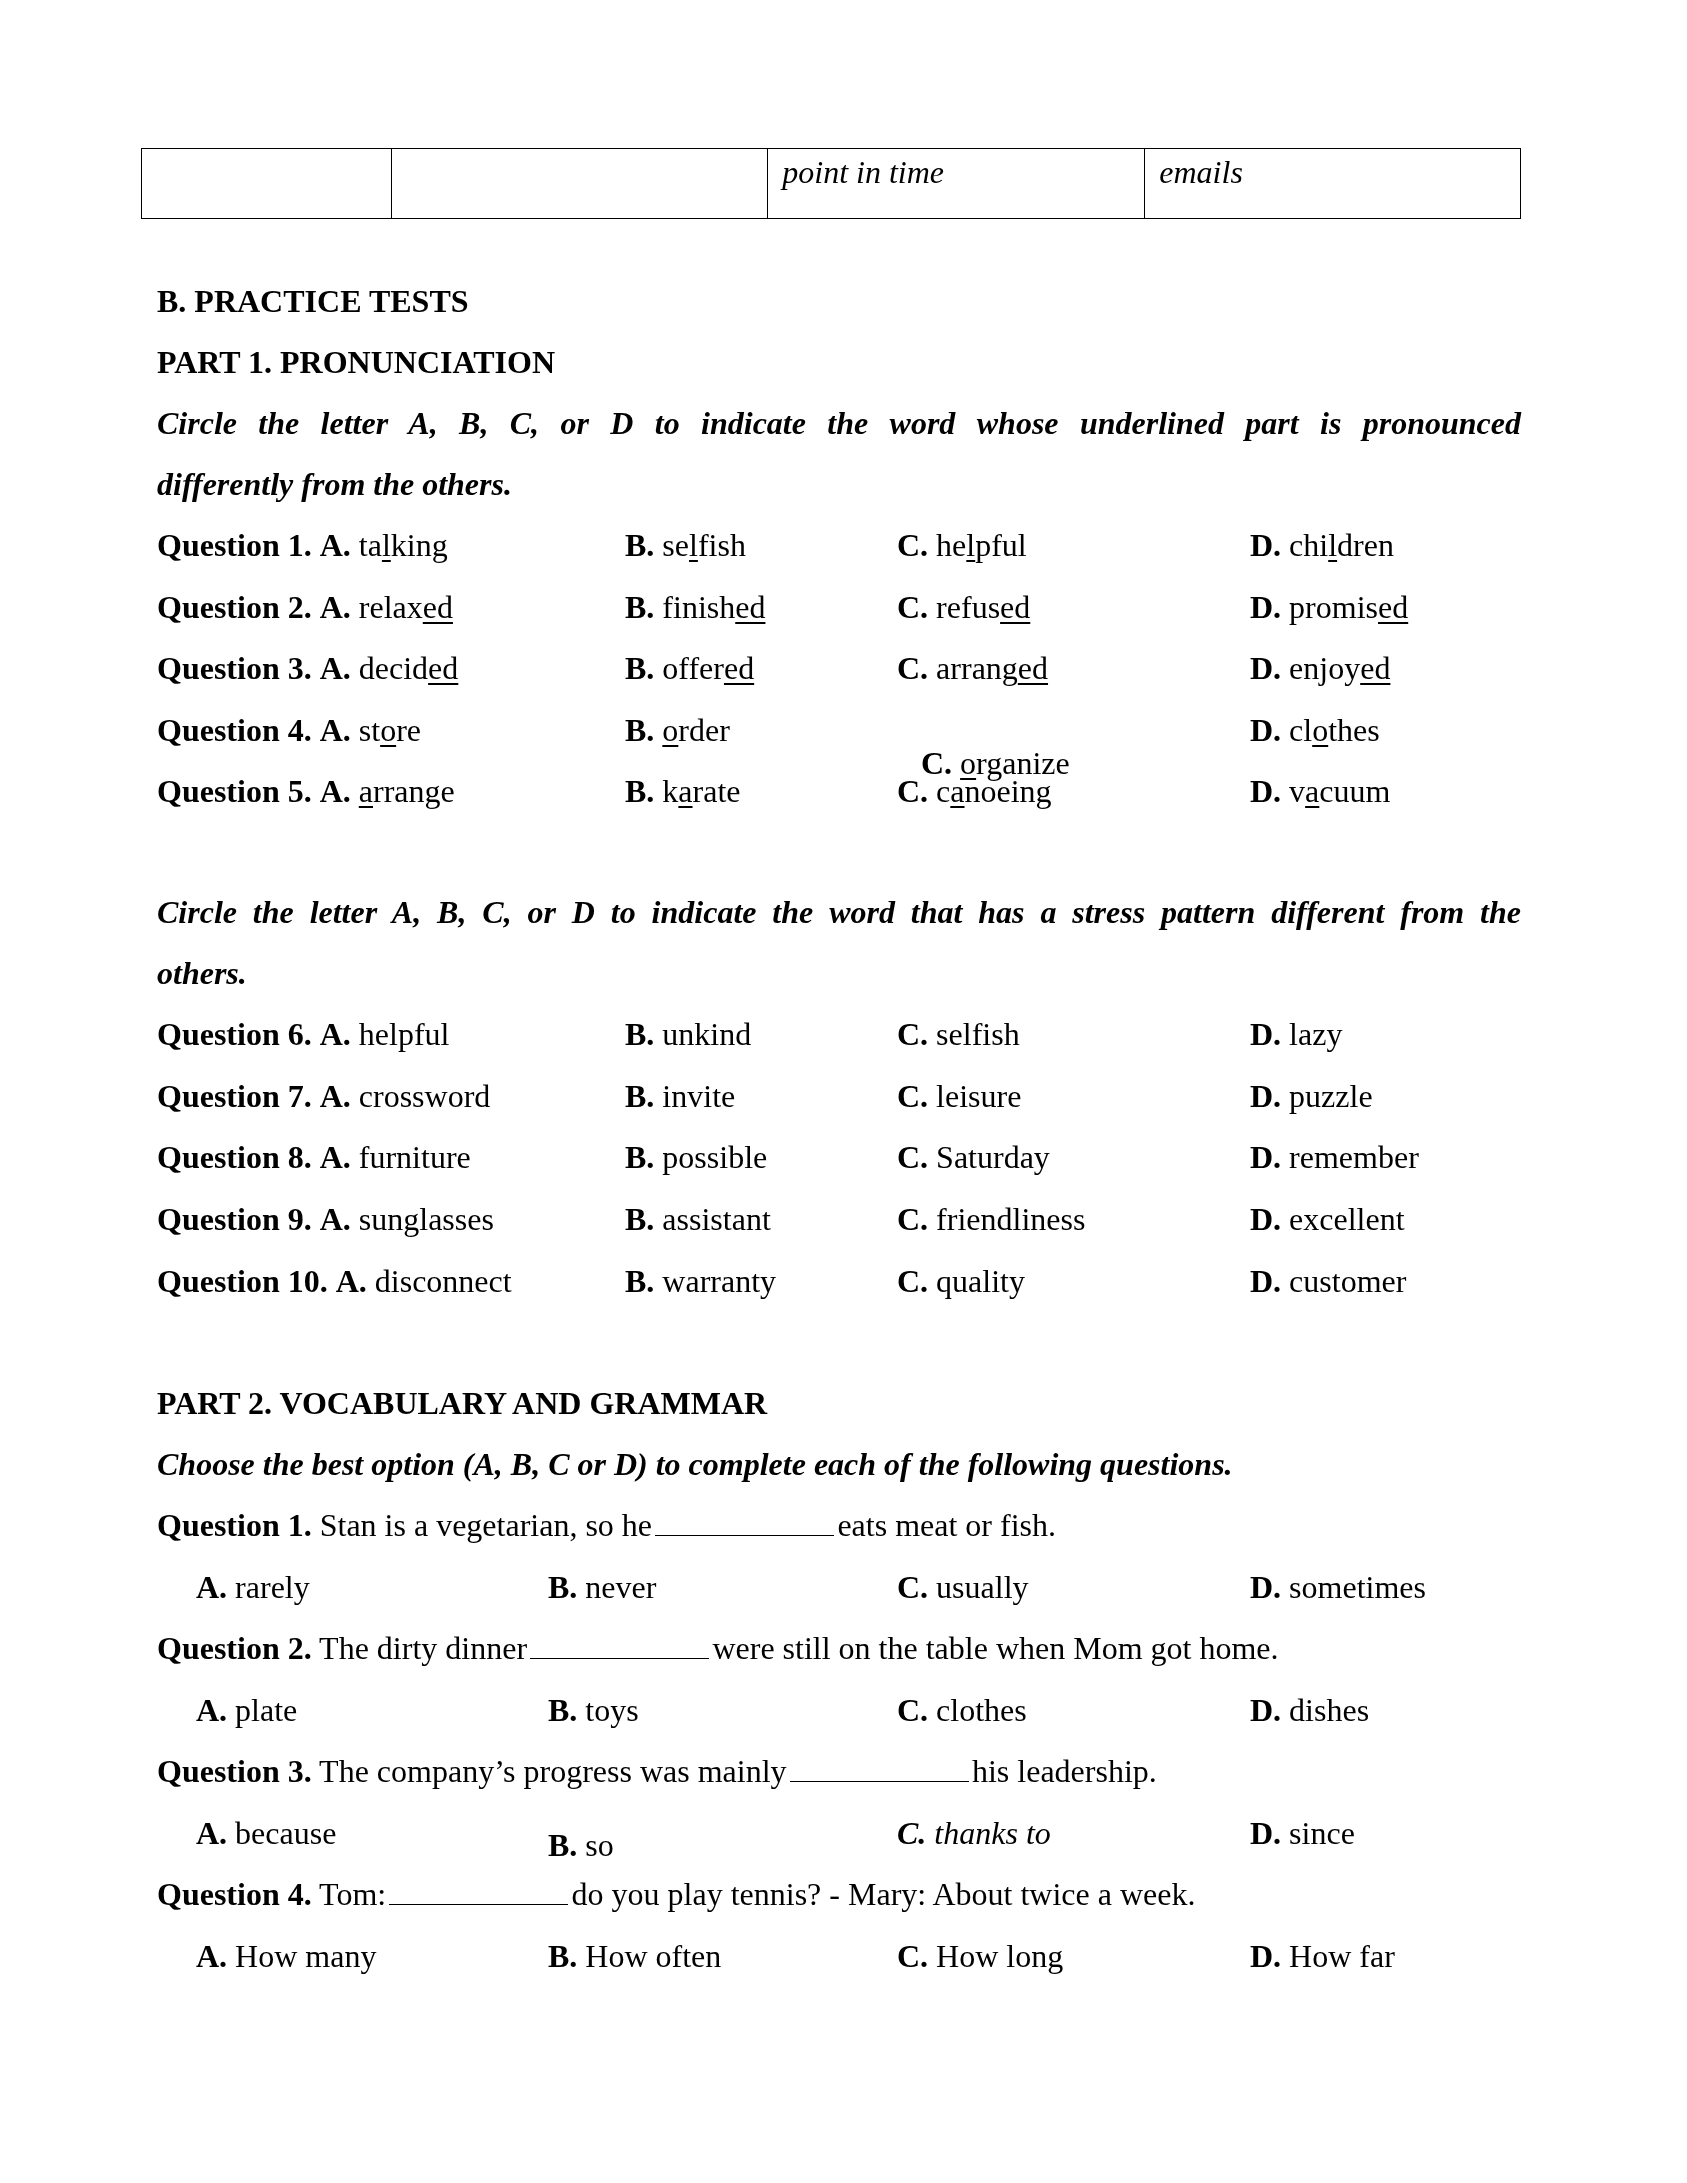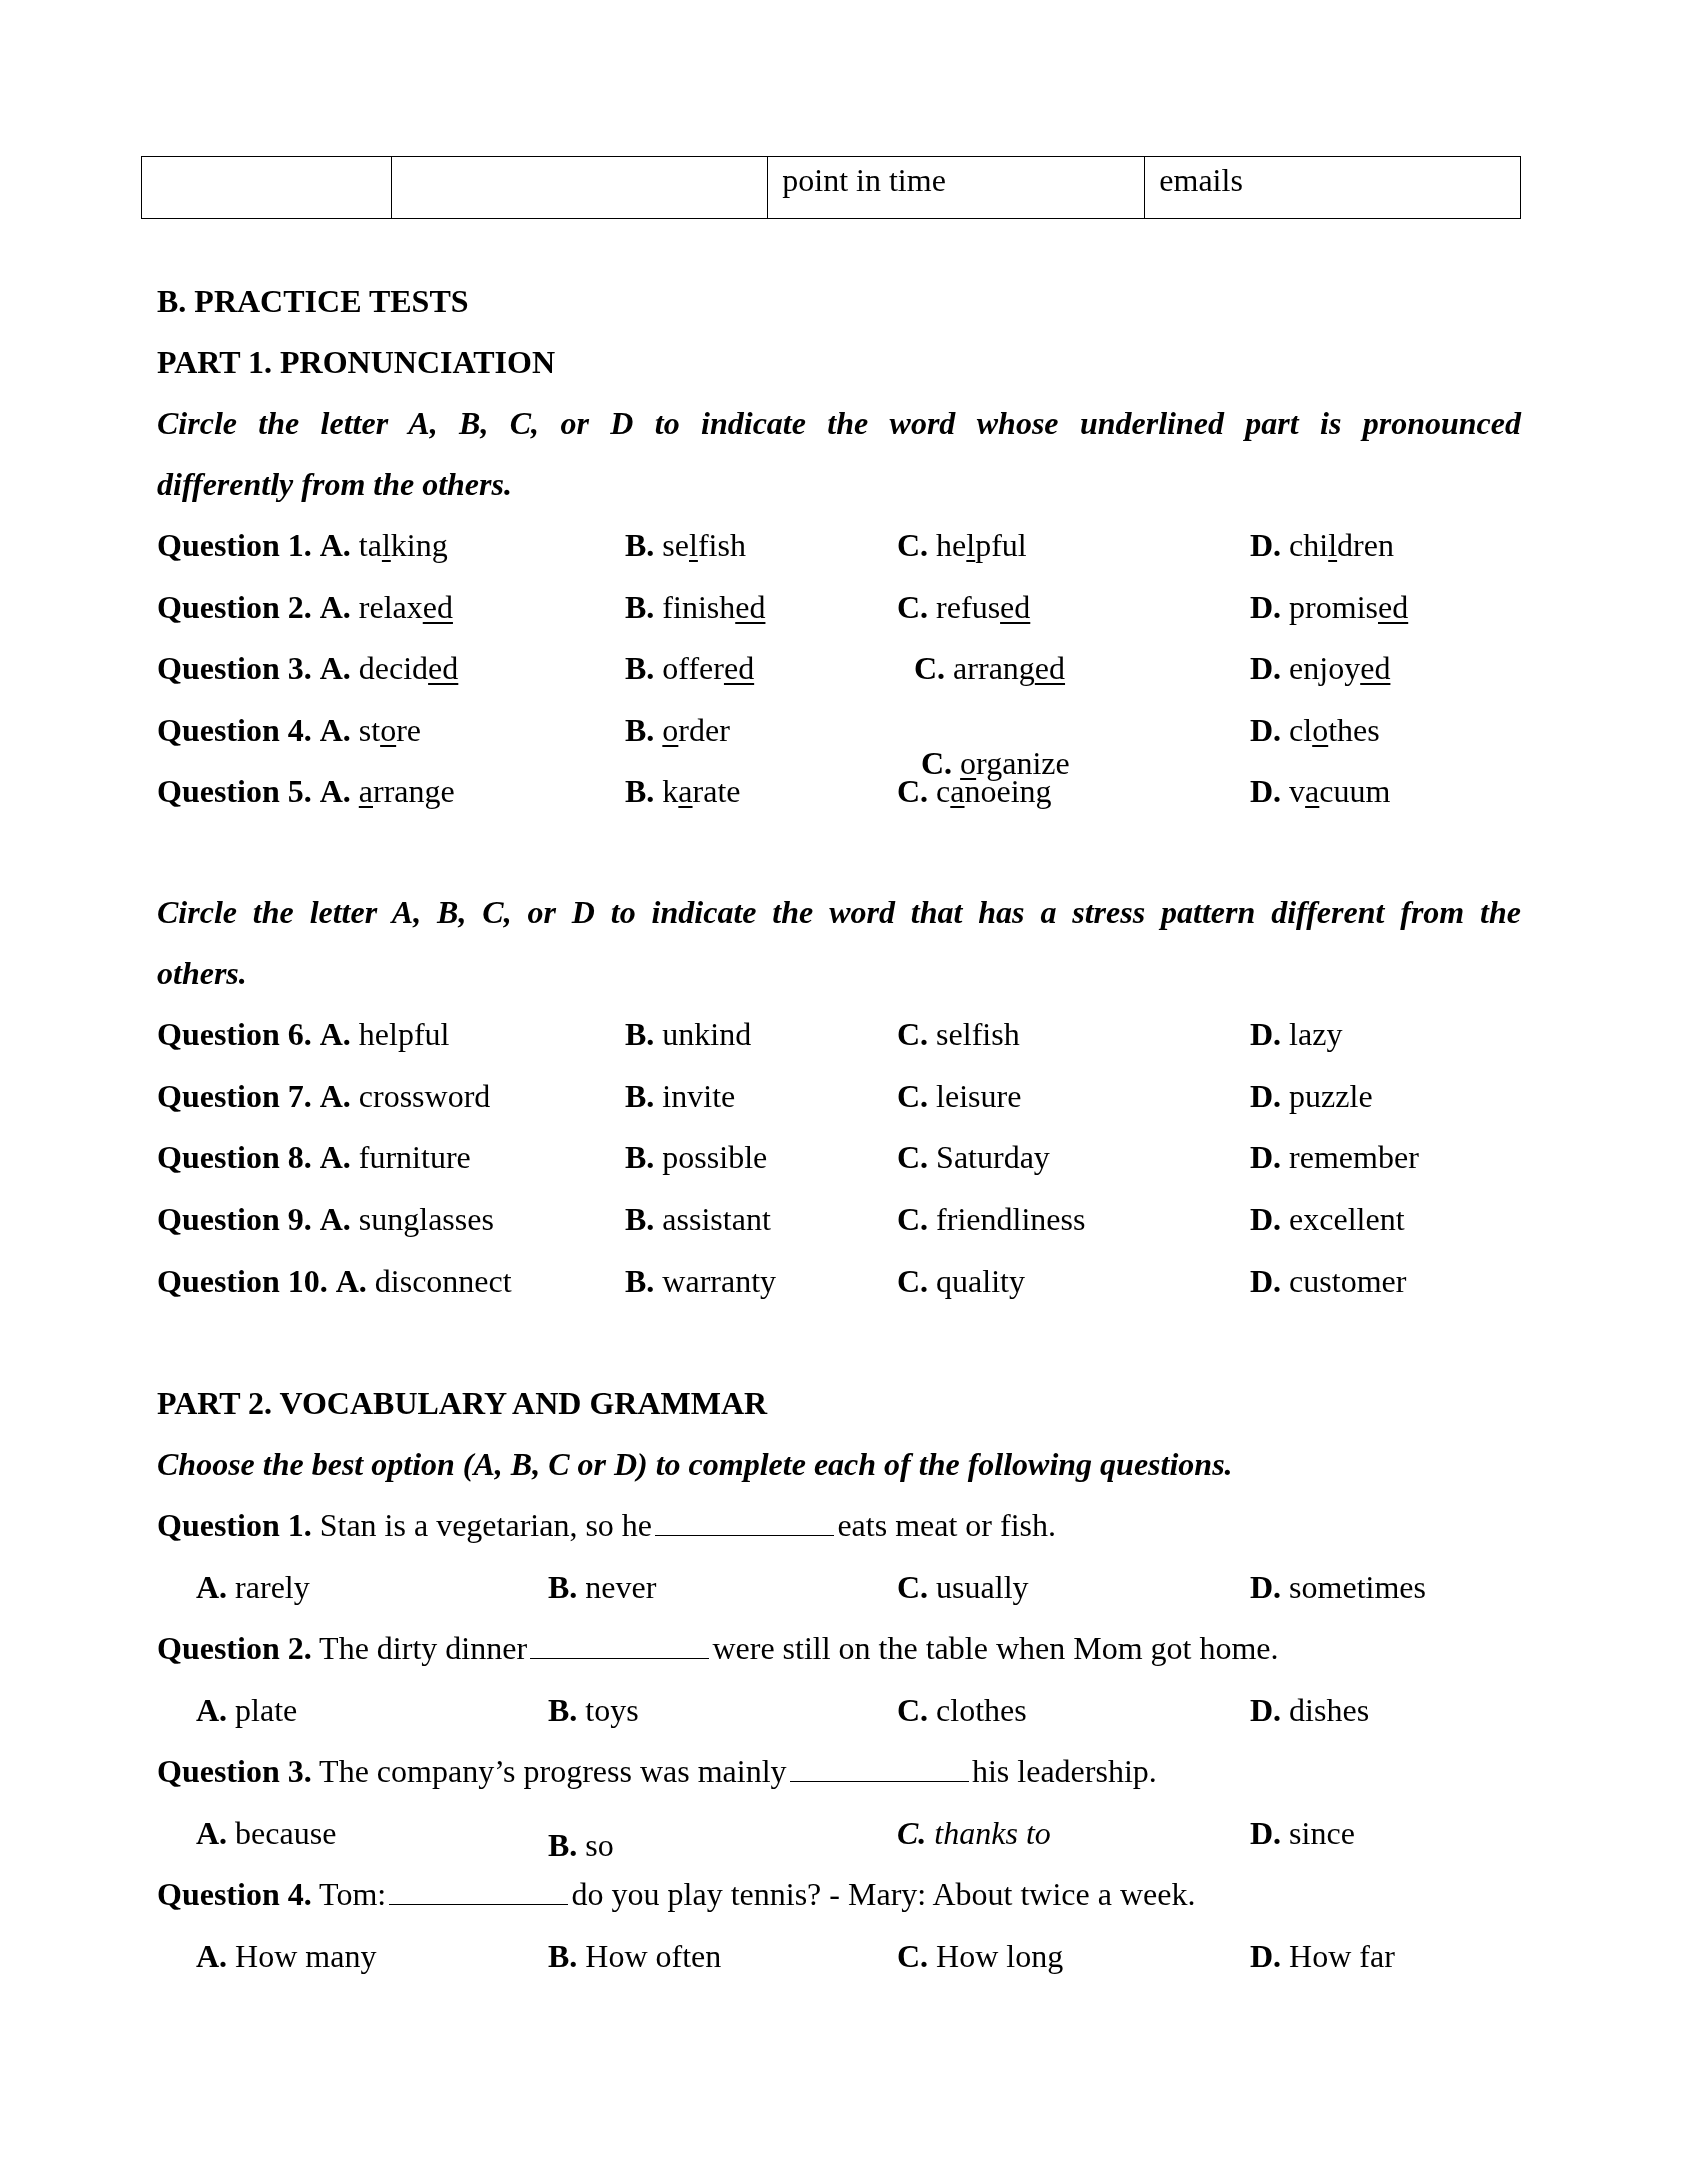--- a/index.html
+++ b/index.html
@@ -4,22 +4,22 @@
 <style>
   html, body { margin: 0; padding: 0; background: #ffffff; }
   body {
     width: 1687px; height: 2183px; position: relative; overflow: hidden;
     font-family: "Liberation Serif", "DejaVu Serif", serif;
     color: #000000;
   }
   .page { position: absolute; left: 0; top: 0; width: 1687px; height: 2183px; }
   
   .tbl {
-    position: absolute; left: 141px; top: 156px; width: 1380px; height: 63px;
-    border-collapse: collapse; table-layout: fixed;
+    position: absolute; left: 141px; top: 148px; width: 1380px; height: 71px;
+    border-collapse: collapse; table-layout: fixed; font-style: italic;
   }
   .tbl td {
     border: 1.6px solid #000; vertical-align: top; padding: 4.8px 14.3px 0 14.3px;
     font-size: 32px; line-height: 37px;
   }
   .line {
     position: absolute; left: 157px; font-size: 32px; line-height: 38px; white-space: nowrap; font-family: Liberation Serif, serif;
   }
   .b { font-weight: bold; }
   .bi { font-weight: bold; font-style: italic; }
@@ -70,21 +70,21 @@
 <div class="opt" style="top: 526px; left: 157px;"><span class="b">Question 1.</span> <span class="b">A.</span> <span>ta</span><span class="u">l</span><span>king</span></div>
     <div class="opt" style="top: 526px; left: 625px;"><span class="b">B.</span> <span>se</span><span class="u">l</span><span>fish</span></div>
     <div class="opt" style="top: 526px; left: 897px;"><span class="b">C.</span> <span>he</span><span class="u">l</span><span>pful</span></div>
     <div class="opt" style="top: 526px; left: 1250px;"><span class="b">D.</span> <span>chi</span><span class="u">l</span><span>dren</span></div>
     <div class="opt" style="top: 588px; left: 157px;"><span class="b">Question 2.</span> <span class="b">A.</span> <span>relax</span><span class="u">ed</span><span></span></div>
     <div class="opt" style="top: 588px; left: 625px;"><span class="b">B.</span> <span>finish</span><span class="u">ed</span><span></span></div>
     <div class="opt" style="top: 588px; left: 897px;"><span class="b">C.</span> <span>refus</span><span class="u">ed</span><span></span></div>
     <div class="opt" style="top: 588px; left: 1250px;"><span class="b">D.</span> <span>promis</span><span class="u">ed</span><span></span></div>
     <div class="opt" style="top: 649px; left: 157px;"><span class="b">Question 3.</span> <span class="b">A.</span> <span>decid</span><span class="u">ed</span><span></span></div>
     <div class="opt" style="top: 649px; left: 625px;"><span class="b">B.</span> <span>offer</span><span class="u">ed</span><span></span></div>
-    <div class="opt" style="top: 649px; left: 897px; margin-left: 17px;"><span class="b">C.</span> <span>arrang</span><span class="u">ed</span><span></span></div>
+    <div class="opt" style="top: 649px; left: 897px;"><span class="b">C.</span> <span>arrang</span><span class="u">ed</span><span></span></div>
     <div class="opt" style="top: 649px; left: 1250px;"><span class="b">D.</span> <span>enjoy</span><span class="u">ed</span><span></span></div>
     <div class="opt" style="top: 711px; left: 157px;"><span class="b">Question 4.</span> <span class="b">A.</span> <span>st</span><span class="u">o</span><span>re</span></div>
     <div class="opt" style="top: 711px; left: 625px;"><span class="b">B.</span> <span></span><span class="u">o</span><span>rder</span></div>
     <div class="opt" style="top: 744px; left: 897px; margin-left: 24px;"><span class="b">C.</span> <span></span><span class="u">o</span><span>rganize</span></div>
     <div class="opt" style="top: 711px; left: 1250px;"><span class="b">D.</span> <span>cl</span><span class="u">o</span><span>thes</span></div>
     <div class="opt" style="top: 772px; left: 157px;"><span class="b">Question 5.</span> <span class="b">A.</span> <span></span><span class="u">a</span><span>rrange</span></div>
     <div class="opt" style="top: 772px; left: 625px;"><span class="b">B.</span> <span>k</span><span class="u">a</span><span>rate</span></div>
     <div class="opt" style="top: 772px; left: 897px;"><span class="b">C.</span> <span>c</span><span class="u">a</span><span>noeing</span></div>
     <div class="opt" style="top: 772px; left: 1250px;"><span class="b">D.</span> <span>v</span><span class="u">a</span><span>cuum</span></div>
     <div class="opt" style="top: 1015px; left: 157px;"><span class="b">Question 6.</span> <span class="b">A.</span> <span>helpful</span></div>

